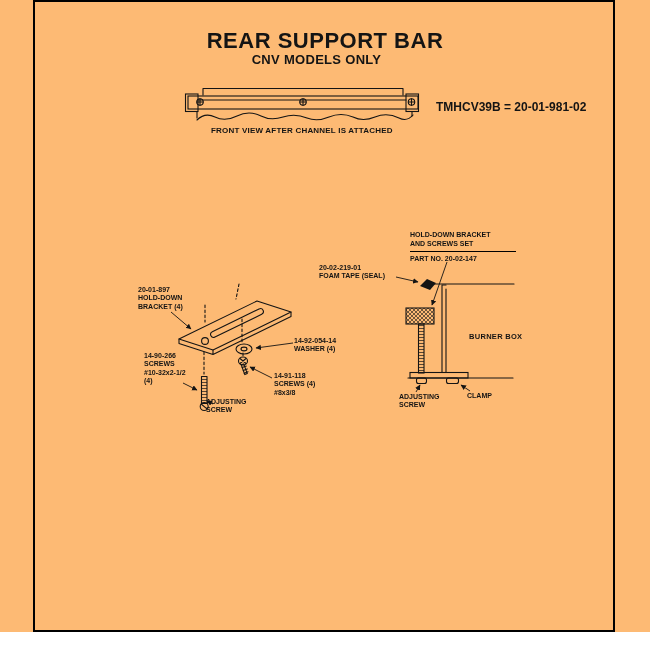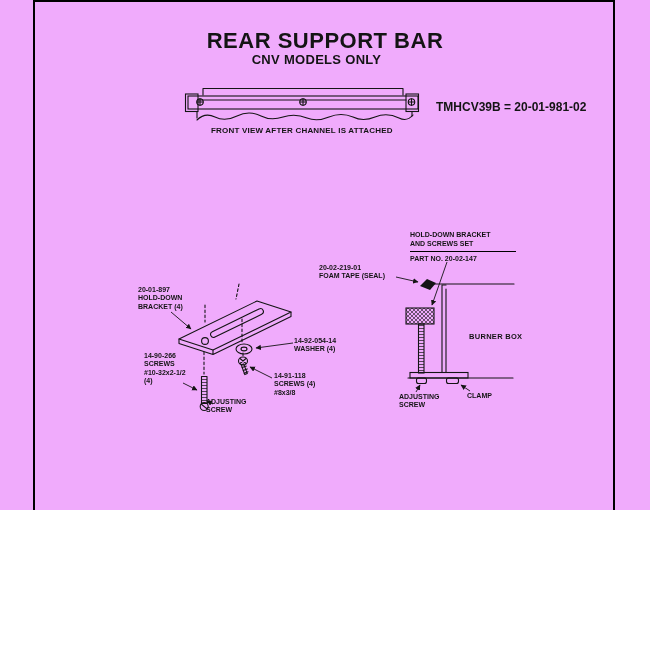--- a/index.html
+++ b/index.html
@@ -1,16 +1,16 @@
 <!DOCTYPE html>
 <html><head>
 <meta charset="utf-8">
 <style>
   html,body{margin:0;padding:0;background:#fff;}
-  .stage{position:relative;width:650px;height:510px;background:#f0abfc;overflow:hidden;
+  .stage{position:relative;width:650px;height:632px;background:#fdba74;overflow:hidden;
          font-family:"Liberation Sans",sans-serif;color:#141414;}
   .frame{position:absolute;left:33px;top:0;width:582px;height:648px;
          border:2px solid #000;box-sizing:border-box;}
   .bbar{position:absolute;left:33px;top:630px;width:582px;height:19px;background:#000;}
   .title1{position:absolute;left:0;right:0;top:28px;text-align:center;
           font-weight:700;font-size:22px;letter-spacing:.5px;}
   .title2{position:absolute;left:0;right:17px;top:52px;text-align:center;
           font-weight:700;font-size:13px;letter-spacing:.3px;}
   .title3{position:absolute;left:0;right:0;top:195px;text-align:center;
           font-weight:700;font-size:22px;letter-spacing:.5px;}

